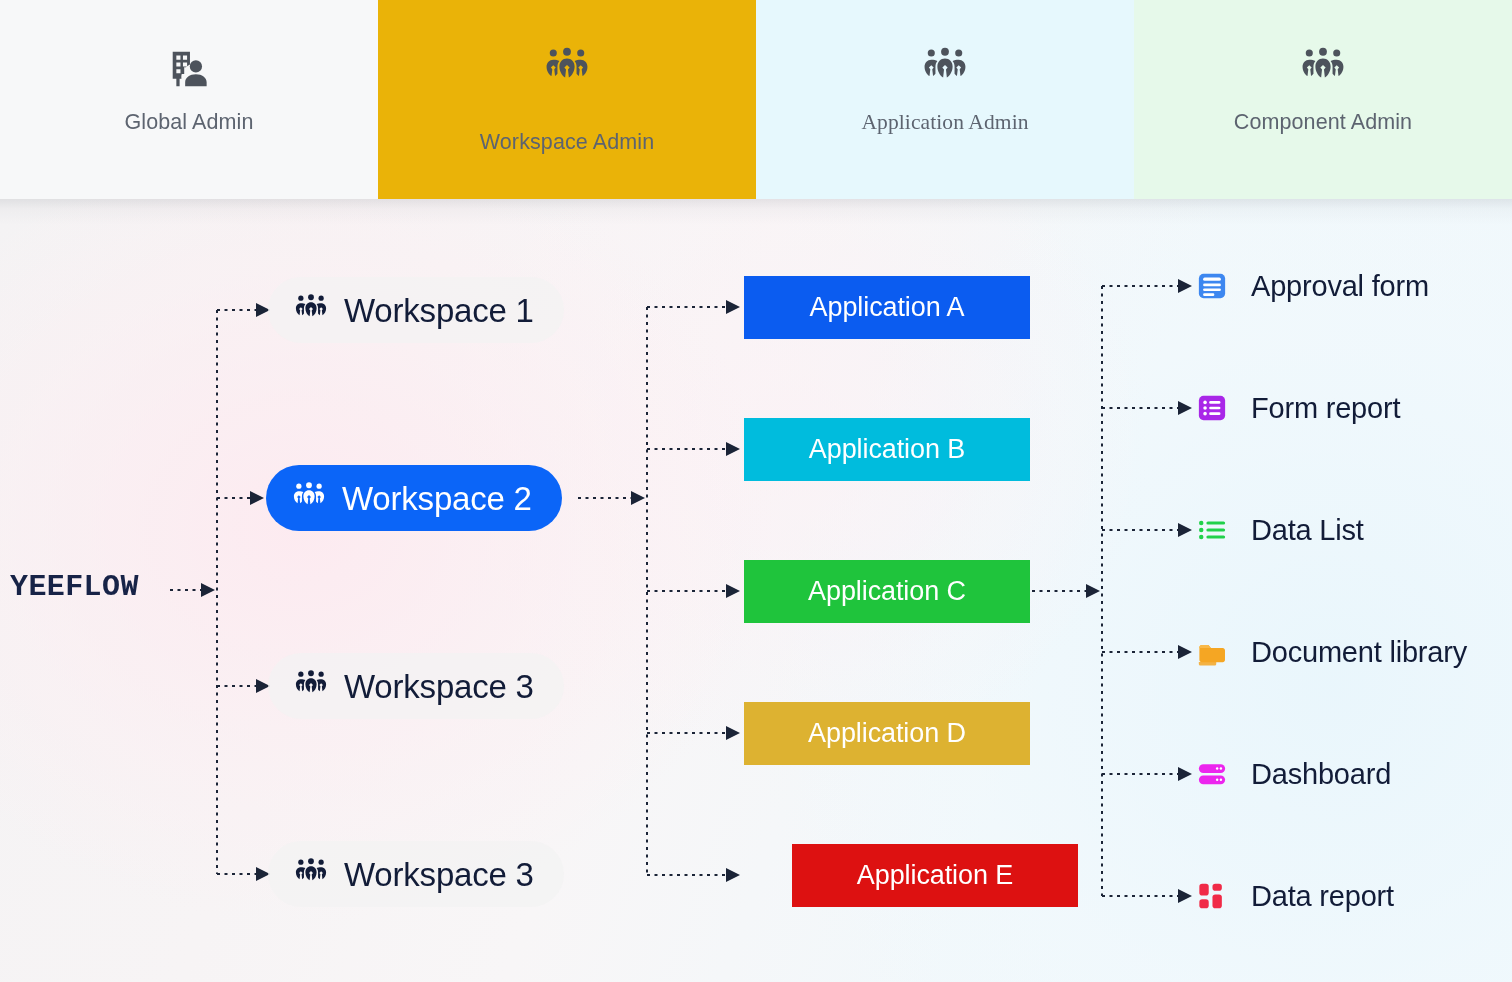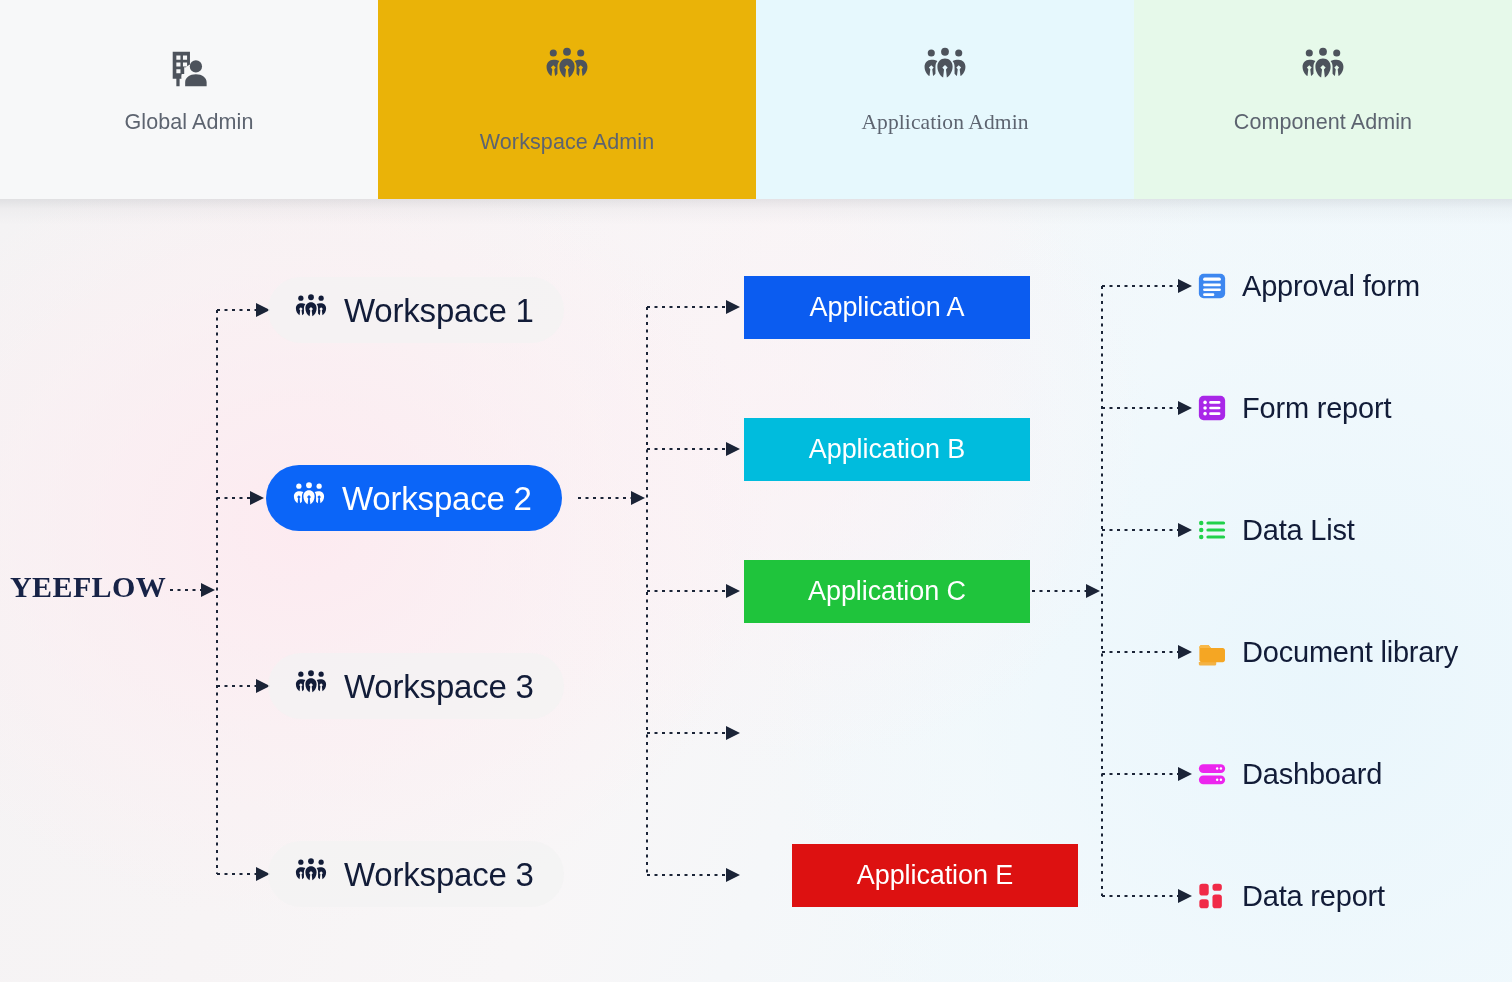--- a/index.html
+++ b/index.html
@@ -89,21 +89,21 @@
     top: 0; left: 0;
     width: 1512px; height: 982px;
     z-index: 3;
   }
 
   
   .brand {
     position: absolute;
     left: 10px;
     top: 570px;
-    font-family: Liberation Serif, serif;
+    font-family: Liberation Mono, monospace;
     font-size: 30px;
     font-weight: 700;
     letter-spacing: 0.4px;
     color: #172347;
     white-space: nowrap;
   }
 
   
   .ws-node {
     position: absolute;
@@ -148,21 +148,21 @@
     letter-spacing: -0.1px;
     text-align: right;
   }
 
   
   .comp-row {
     position: absolute;
     left: 1196px;
     display: flex;
     align-items: center;
-    gap: 14px;
+    gap: 23px;
     height: 40px;
     white-space: nowrap;
   }
   .comp-icon {
     width: 32px; height: 32px;
     display: flex; align-items: center; justify-content: center;
     flex: 0 0 32px;
   }
   .comp-label {
     font-size: 29px;
@@ -332,20 +332,23 @@
 
     <div class="app-box" style="top:276px; background:#0b5cf0;">
       <span>Application A</span>
     </div>
     <div class="app-box" style="top:418px; background:#00bcdd;">
       <span>Application B</span>
     </div>
     <div class="app-box" style="top:560px; background:#1fc43c;">
       <span>Application C</span>
     </div>
+    <div class="app-box" style="top:702px; background:#ddb231;">
+      <span>Application D</span>
+    </div>
     <div class="app-box" style="top:844px; background:#dd1111;margin-left:48px;">
       <span>Application E</span>
     </div>
 
     <div class="comp-row" style="top:266px;">
       <span class="comp-icon">
         <svg width="30" height="30" viewBox="0 0 32 32" aria-hidden="true">
           <rect x="2" y="3" width="28" height="26" rx="5" fill="#3d87f0"></rect>
           <rect x="6.5" y="7" width="19" height="3.4" rx="1.7" fill="#ffffff"></rect>
           <rect x="6.5" y="13.4" width="19" height="2.8" rx="1.4" fill="#ffffff"></rect>

